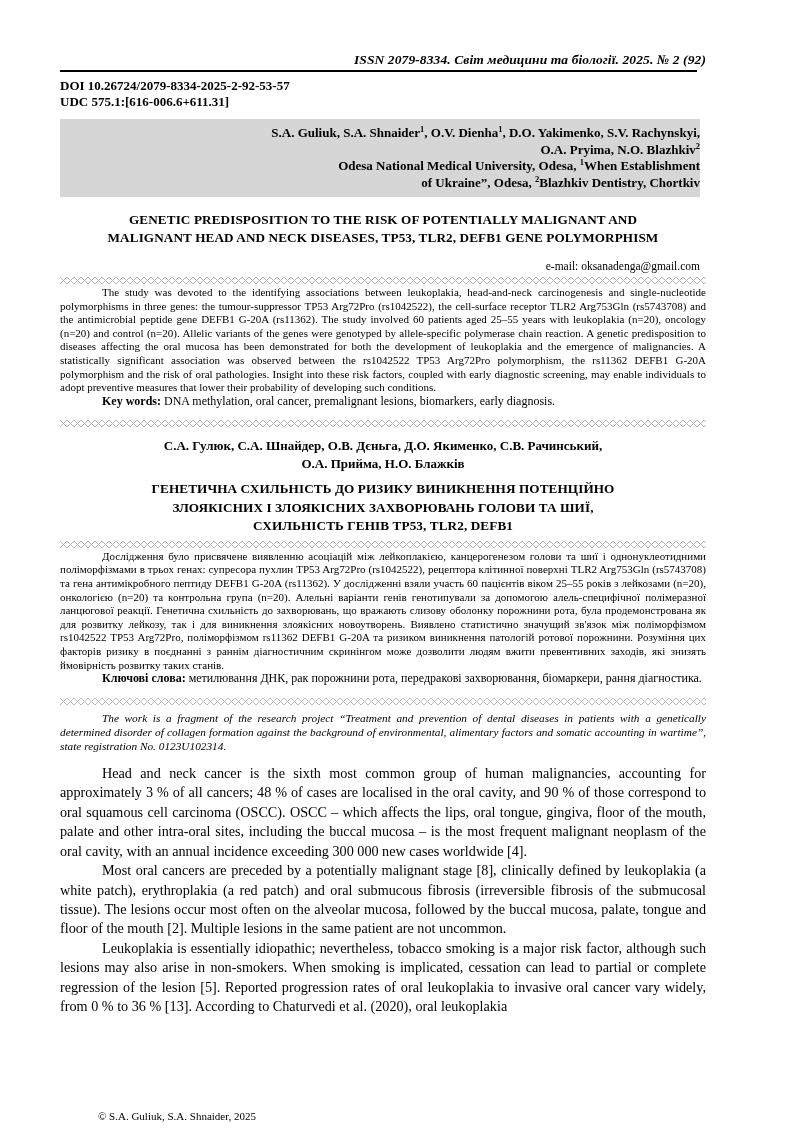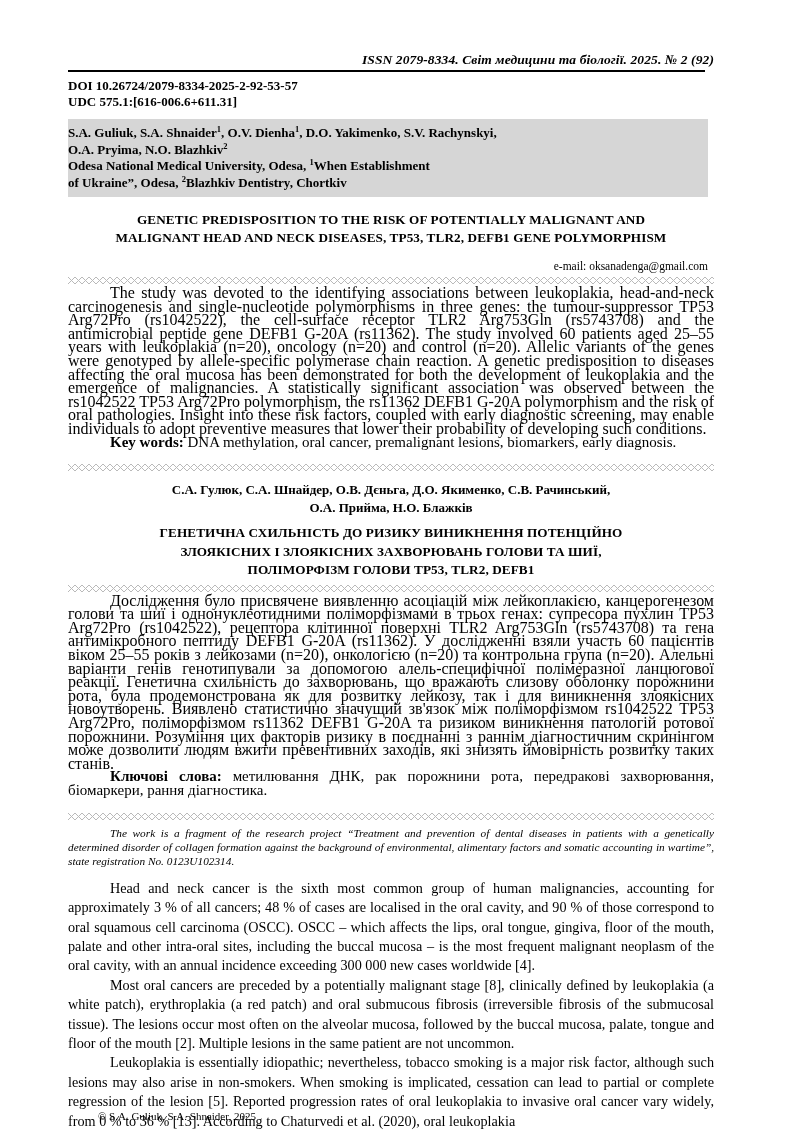--- a/index.html
+++ b/index.html
@@ -17,21 +17,21 @@
   }
   .page {
     position: relative;
     width: 800px;
     height: 1131px;
     padding: 0;
     box-sizing: border-box;
   }
   .content {
     position: absolute;
-    left: 68px;
+    left: 60px;
     top: 0;
     width: 646px;
   }
 
   
   .runhead {
     text-align: right;
     font-style: italic;
     font-weight: bold;
     font-size: 13.5px;
@@ -52,21 +52,21 @@
     font-size: 13px;
     line-height: 15.5px;
     margin-bottom: 10px;
   }
 
   
   .authorbox {
     background: #d6d6d6;
     width: 640px;
     padding: 6px 0 6px 0;
-    text-align: left;
+    text-align: right;
     font-weight: bold;
     font-size: 13px;
     line-height: 16.5px;
   }
   .authorbox div { white-space: nowrap; }
   sup { font-size: 8.5px; vertical-align: super; line-height: 0; }
 
   
   .title-en {
     text-align: center;
@@ -90,28 +90,28 @@
     margin: 5px 0 2px 0;
     background-repeat: repeat-x;
     background-size: 7px 7px;
     background-image:
       linear-gradient(45deg, transparent 45%, #b9b9b9 45%, #b9b9b9 56%, transparent 56%),
       linear-gradient(-45deg, transparent 45%, #b9b9b9 45%, #b9b9b9 56%, transparent 56%);
   }
 
   
   .abstract {
-    font-size: 16px;
+    font-size: 11px;
     line-height: 13.6px;
     text-align: justify;
     text-indent: 42px;
     margin: 2px 0 0 0;
   }
   .keywords {
-    font-size: 15px;
+    font-size: 12px;
     line-height: 13.6px;
     text-align: justify;
     text-indent: 42px;
     margin-top: 0;
   }
   .keywords b { font-weight: bold; }
 
   
   .authors-ua {
     text-align: center;
@@ -202,21 +202,21 @@
     <div class="zig"></div>
 
     <div class="authors-ua">
       <div>С.А. Гулюк, С.А. Шнайдер, О.В. Дєньга, Д.О. Якименко, С.В. Рачинський,</div>
       <div>О.А. Прийма, Н.О. Блажків</div>
     </div>
 
     <div class="title-ua">
       <div>ГЕНЕТИЧНА СХИЛЬНІСТЬ ДО РИЗИКУ ВИНИКНЕННЯ ПОТЕНЦІЙНО</div>
       <div>ЗЛОЯКІСНИХ І ЗЛОЯКІСНИХ ЗАХВОРЮВАНЬ ГОЛОВИ ТА ШИЇ,</div>
-      <div>ПОЛІМОРФІЗМ ГОЛОВИ ТР53, TLR2, DEFB1</div>
+      <div>СХИЛЬНІСТЬ ГЕНІВ ТР53, TLR2, DEFB1</div>
     </div>
 
     <div class="zig"></div>
 
     <p class="abstract">Дослідження було присвячене виявленню асоціацій між лейкоплакією, канцерогенезом голови та шиї і однонуклеотидними поліморфізмами в трьох генах: супресора пухлин TP53 Arg72Pro (rs1042522), рецептора клітинної поверхні TLR2 Arg753Gln (rs5743708) та гена антимікробного пептиду DEFB1 G-20A (rs11362). У дослідженні взяли участь 60 пацієнтів віком 25–55 років з лейкозами (n=20), онкологією (n=20) та контрольна група (n=20). Алельні варіанти генів генотипували за допомогою алель-специфічної полімеразної ланцюгової реакції. Генетична схильність до захворювань, що вражають слизову оболонку порожнини рота, була продемонстрована як для розвитку лейкозу, так і для виникнення злоякісних новоутворень. Виявлено статистично значущий зв'язок між поліморфізмом rs1042522 TP53 Arg72Pro, поліморфізмом rs11362 DEFB1 G-20A та ризиком виникнення патологій ротової порожнини. Розуміння цих факторів ризику в поєднанні з раннім діагностичним скринінгом може дозволити людям вжити превентивних заходів, які знизять ймовірність розвитку таких станів.</p>
     <p class="keywords"><b>Ключові слова:</b><span> метилювання ДНК, рак порожнини рота, передракові захворювання, біомаркери, рання діагностика.</span></p>
 
     <div class="zig"></div>
 
     <p class="funding">The work is a fragment of the research project “Treatment and prevention of dental diseases in patients with a genetically determined disorder of collagen formation against the background of environmental, alimentary factors and somatic accounting in wartime”, state registration No. 0123U102314.</p>

